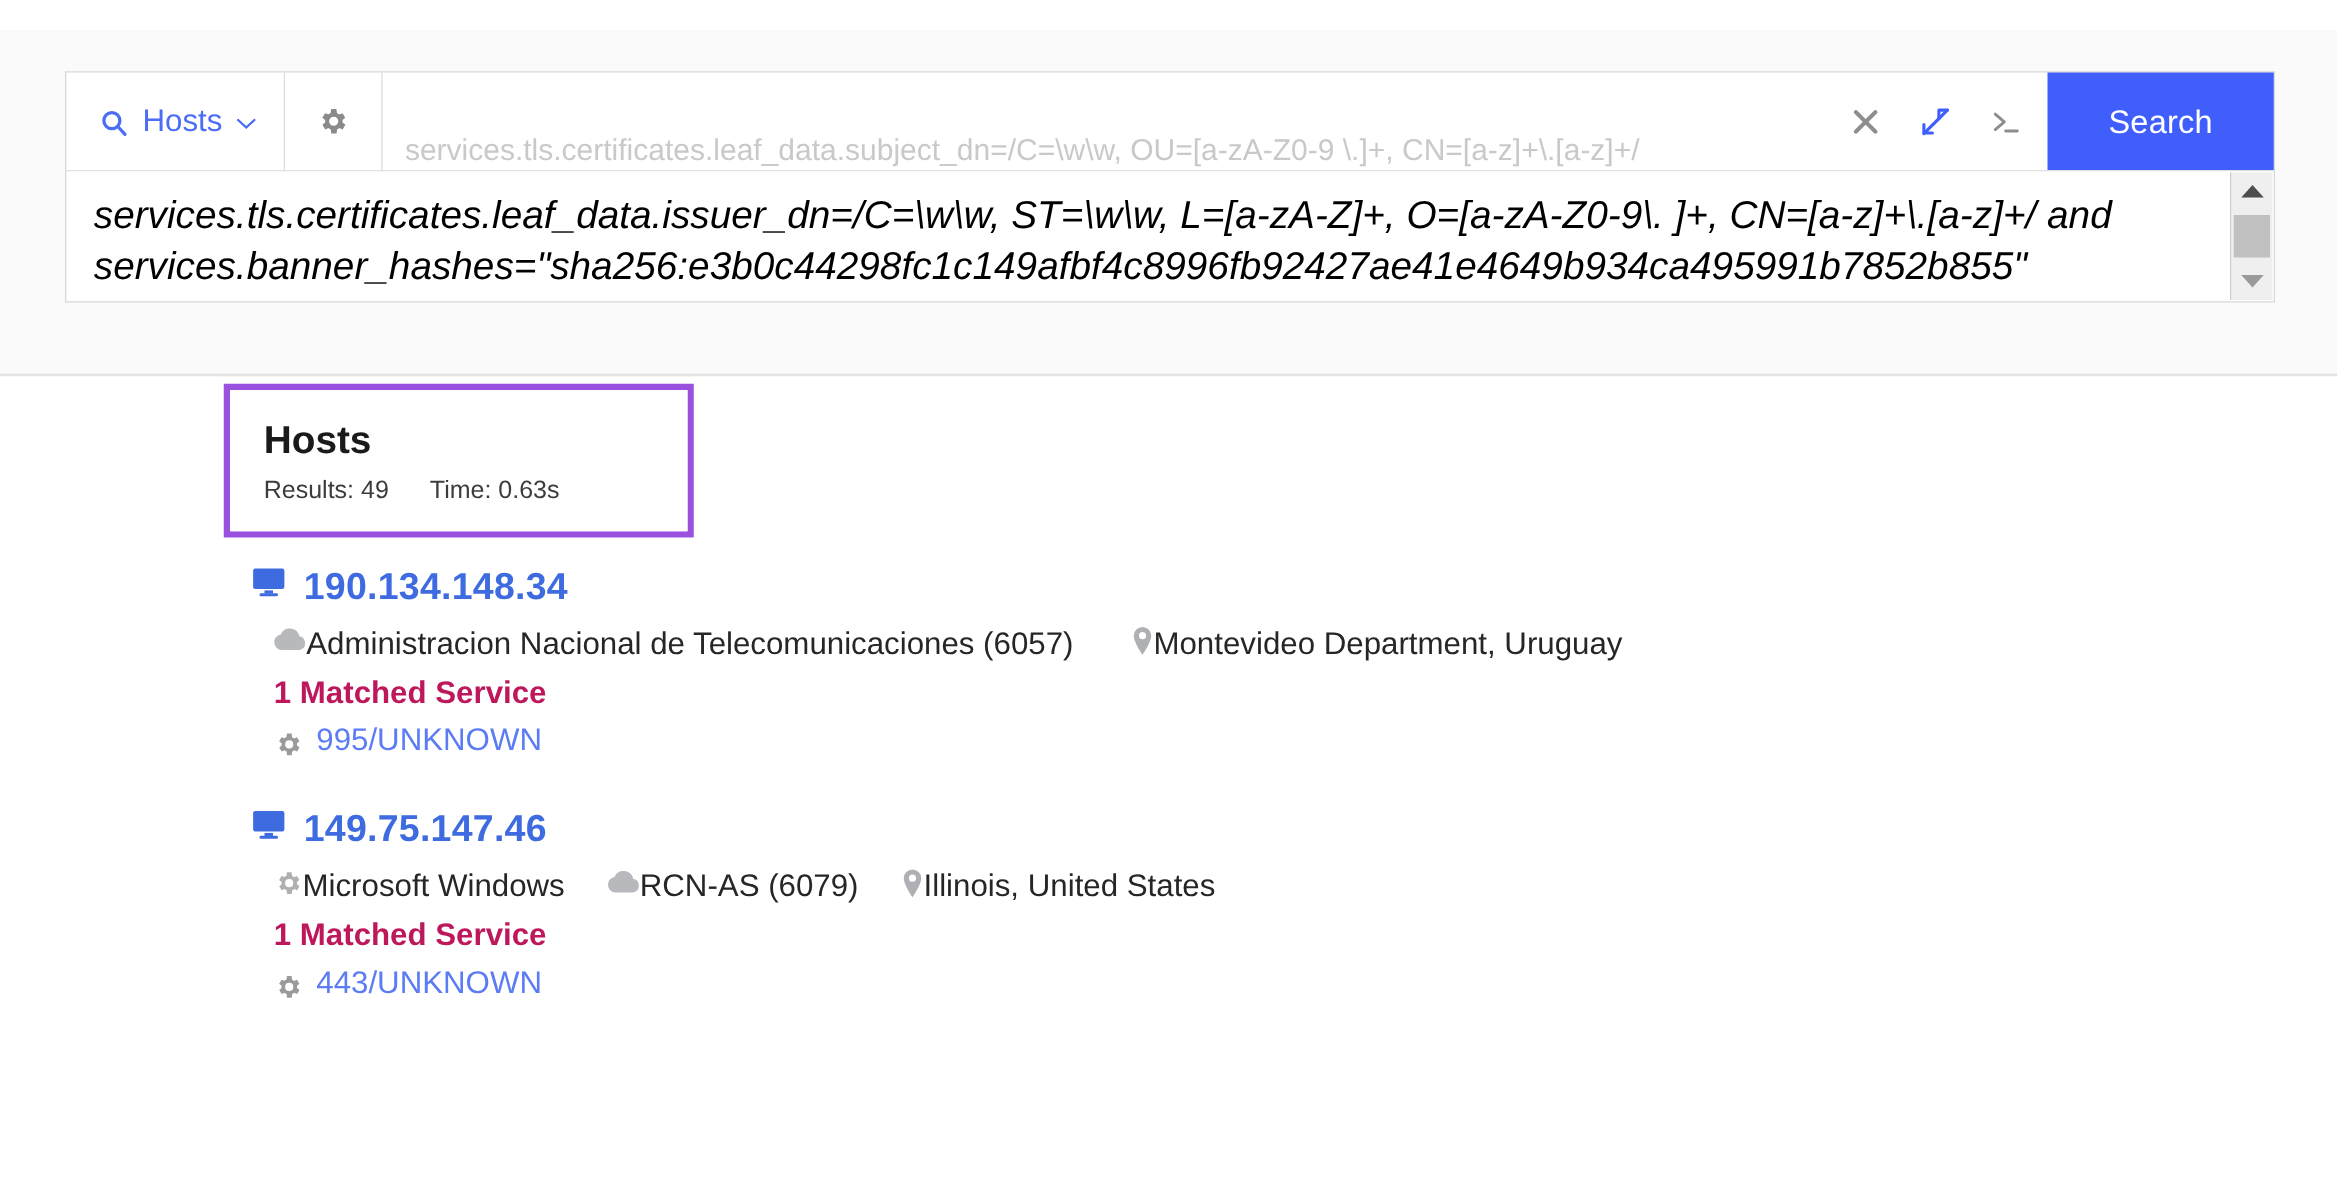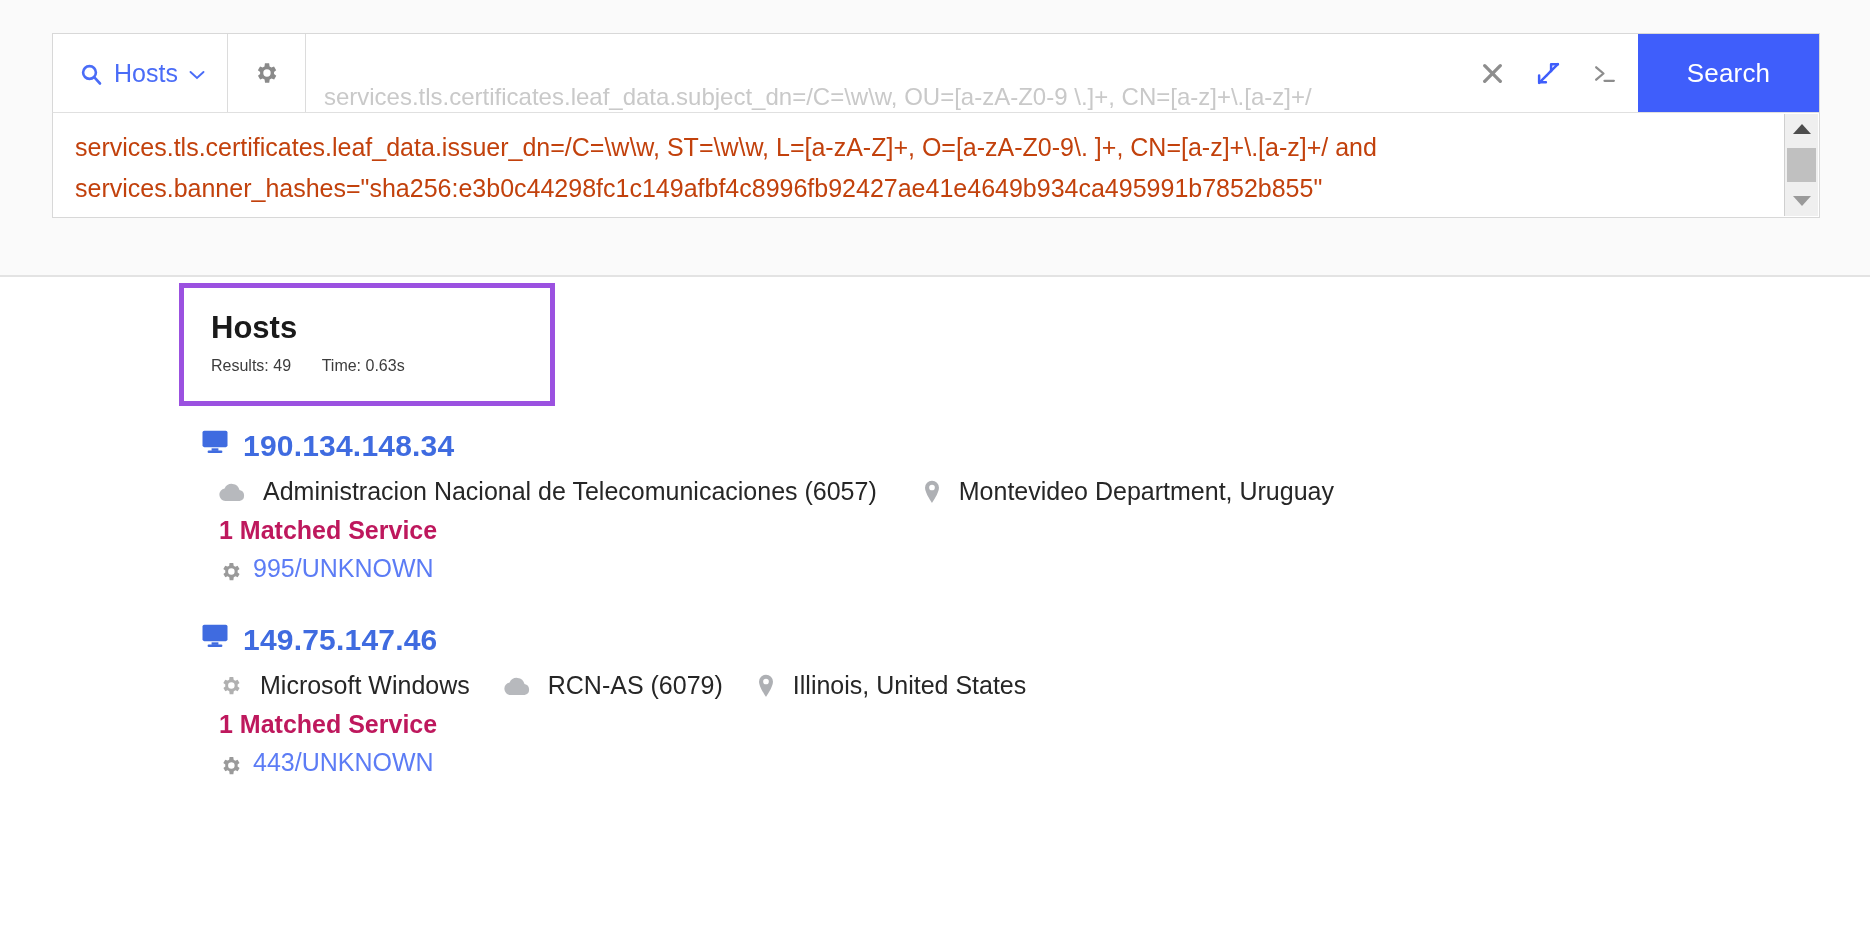--- a/index.html
+++ b/index.html
@@ -3,21 +3,21 @@
 <meta charset="utf-8">
 <style>
   * { box-sizing: border-box; }
   html, body {
     margin: 0; padding: 0;
     width: 1870px; height: 947px;
     background: #ffffff;
     font-family: "Liberation Sans", sans-serif;
     overflow: hidden;
   }
-  #app { position: relative; width: 1870px; height: 730px; background: #ffffff; }
+  #app { position: relative; width: 1870px; height: 730px; background: #ffffff; margin-top: 24px; }
 
   
   .search-region {
     position: absolute; left: 0; top: 0; width: 1870px; height: 277px;
     background: #fafafa;
     border-bottom: 2px solid #e3e3e3;
   }
   .search-shell {
     position: absolute; left: 52px; top: 33px; width: 1768px;
   }
@@ -75,22 +75,23 @@
   .query-panel {
     position: relative;
     background: #ffffff;
     border: 1px solid #d8d8d8;
     border-top: 1px solid #e0e0e0;
     height: 106px;
     overflow: hidden;
   }
   .query-text {
     padding: 14px 44px 0 22px;
-    font-size: 25px; line-height: 41px; color: #c2410c;
+    font-size: 31px; line-height: 41px; color: #000000;
     word-break: break-word;
+    font-style: italic;
   }
   
   .vscroll {
     position: absolute; right: 1px; top: 1px; width: 34px; bottom: 1px;
     background: #efefef; border-left: 1px solid #cfcfcf;
   }
   .vscroll .arrow {
     position: absolute; left: 0; width: 34px; height: 30px;
     display: flex; align-items: center; justify-content: center;
   }
@@ -120,30 +121,30 @@
 
   
   .hosts-card-wrap {
     position: absolute; left: 5px; top: 4px;
     border: 5px solid #9B51E0;
     background: #ffffff;
     width: 376px; height: 123px;
   }
   .hosts-card { width: 100%; height: 100%; background: #fff; padding: 20px 0 0 27px; }
   .hosts-card-title { font-size: 31px; color: #1a1a1a; font-weight: bold; line-height: 40px; }
-  .hosts-card-stats { font-size: 16px; color: #3c3c3c; margin-top: 9px; }
+  .hosts-card-stats { font-size: 20px; color: #3c3c3c; margin-top: 9px; }
   .hosts-card-stats .gapper { display: inline-block; width: 22px; }
 
   
   .host-list { position: absolute; left: 27px; top: 150px; right: 20px; }
   .host-entry { margin-bottom: 40px; }
   .host-ip-row { display: flex; align-items: flex-start; gap: 14px; }
   .host-ip { color: #3F6BE0; font-size: 30px; font-weight: bold; cursor: pointer; letter-spacing: .2px; }
   .host-meta-row { display: flex; align-items: center; margin: 14px 0 0 18px; }
-  .meta-item { display: flex; align-items: center; gap: 18px; font-size: 25px; color: #262626; white-space: nowrap; }
+  .meta-item { display: flex; gap: 0; font-size: 25px; color: #262626; white-space: nowrap; }
   .meta-gap-sm { width: 34px; }
   .meta-gap-lg { width: 46px; }
   .matched-count { font-size: 25px; font-weight: bold; color: #be185d; margin: 10px 0 0 18px; }
   .service-row { display: flex; align-items: flex-end; gap: 11px; margin: 9px 0 0 18px; }
   .service-link { color: #5C7CF5; font-size: 25px; cursor: pointer; }
 
   svg.ico { display: block; }
 </style>
 </head>
 <body>

